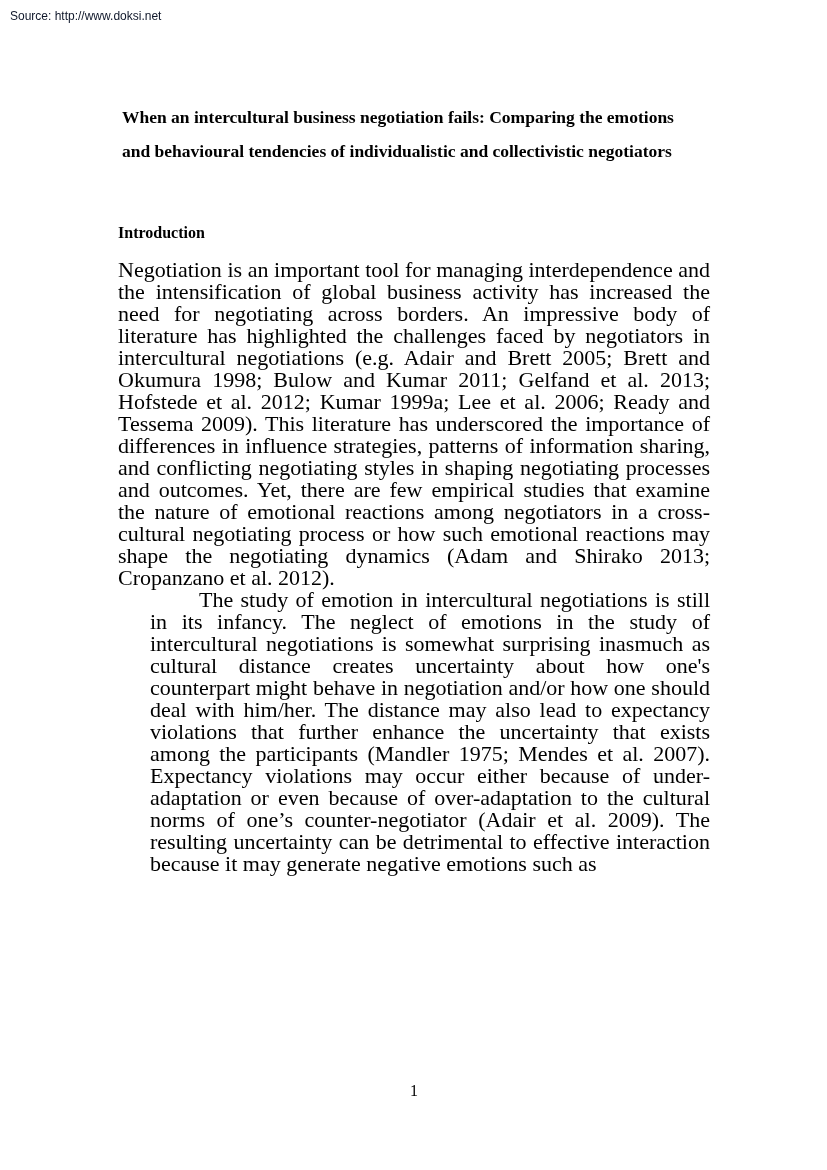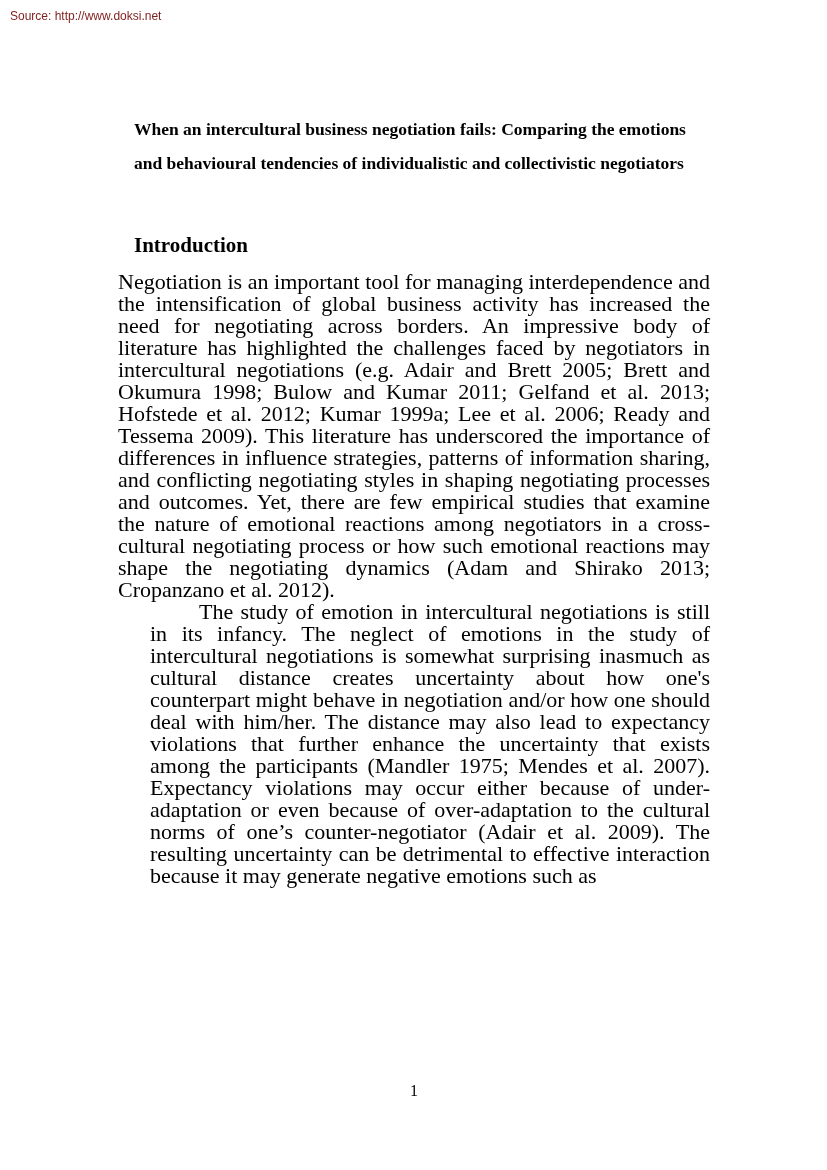--- a/index.html
+++ b/index.html
@@ -15,41 +15,41 @@
     background: #ffffff;
     overflow: hidden;
     font-family: "Liberation Serif", serif;
   }
   .source-line {
     position: absolute;
     top: 9px;
     left: 10px;
     font-family: "Liberation Sans", sans-serif;
     font-size: 12px;
-    color: #7f1d1d;
+    color: #0f172a;
     white-space: nowrap;
   }
   .content {
     position: absolute;
     left: 118px;
     top: 97px;
     width: 592px;
   }
   .title {
     font-size: 17.5px;
     font-weight: bold;
     line-height: 33.5px;
-    margin: 16px;
+    margin: 4px;
     text-align: left;
   }
   .section-heading {
-    font-size: 21px;
+    font-size: 16px;
     font-weight: bold;
     line-height: 20px;
-    margin: 55px 0 0 16px;
+    margin: 55px 0 0 0;
   }
   .body-para {
     font-size: 22px;
     line-height: 22px;
     text-align: justify;
     margin: 0;
   }
   .body-para.first {
     margin-top: 16px;
   }

